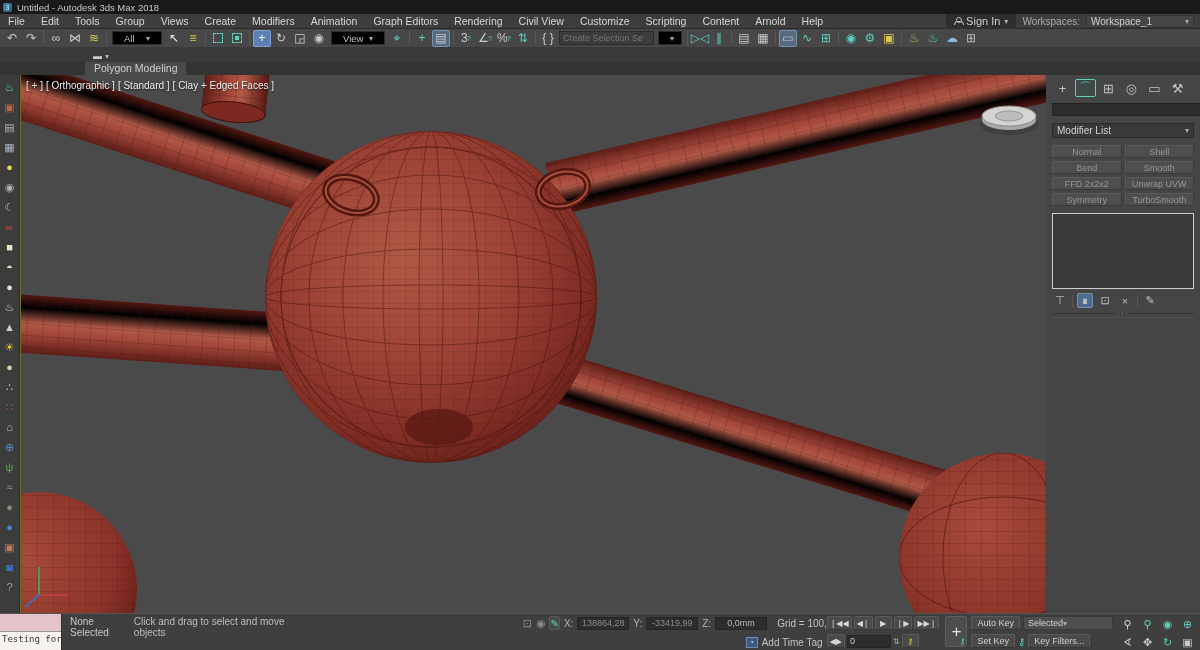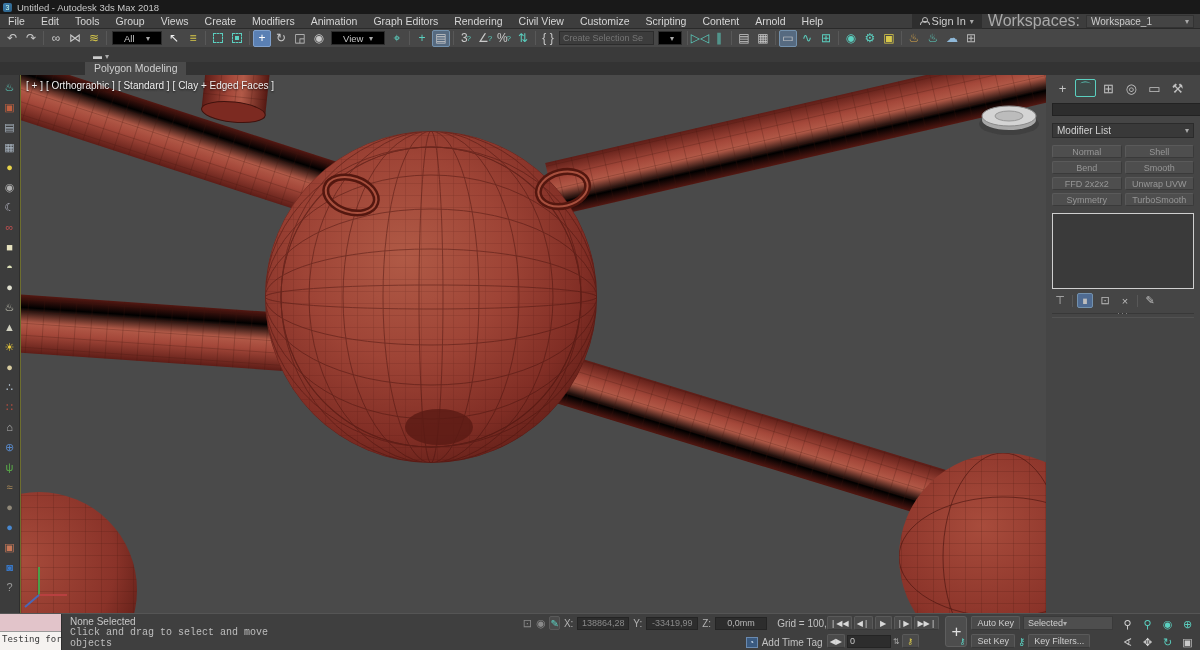--- a/index.html
+++ b/index.html
@@ -13,21 +13,21 @@
 
   
   .menubar { height:15px; background:#3d3d3d; display:flex; align-items:center; border-bottom:1px solid #2a2a2a; }
   .menu-item { padding:0 8px; font-size:10.5px; color:#d6d6d6; cursor:default; }
   .menubar-right { margin-left:auto; display:flex; align-items:center; gap:6px; padding-right:6px; }
   .signin { display:flex; align-items:center; gap:4px; background:#2e2e2e; height:15px; padding:0 8px; }
   .avatar { width:8px; height:8px; position:relative; }
   .avatar:before { content:""; position:absolute; top:0; left:2px; width:4px; height:4px; border:1px solid #bbb; border-radius:50%; }
   .avatar:after { content:""; position:absolute; bottom:0; left:0; width:8px; height:3px; border:1px solid #bbb; border-bottom:none; border-radius:4px 4px 0 0; }
   .caret { font-size:8px; color:#aaa; }
-  .ws-label { color:#a9a9a9; font-size:16px; }
+  .ws-label { color:#a9a9a9; font-size:10px; }
   .ws-dd { background:#444; border:1px solid #333; height:13px; width:108px; display:flex; align-items:center; justify-content:space-between; padding:0 4px; font-size:10px; color:#ccc; }
 
   
   .toolbar { height:19px; background:#474747; display:flex; align-items:center; padding-left:3px; gap:1px; border-bottom:1px solid #3a3a3a; }
   .tb-btn { width:18px; height:17px; display:flex; align-items:center; justify-content:center; font-size:12px; color:#c9c9c9; border:1px solid transparent; border-radius:2px; cursor:default; }
   .tb-btn.hl { background:#5a80b4; border-color:#7fa0cc; color:#fff; }
   .tb-btn.hl2 { background:#566a80; border-color:#7391ad; }
   .tb-sep { width:1px; height:14px; background:#353535; border-right:1px solid #585858; margin:0 2px; }
   .tb-dd { height:14px; background:#000000; border:1px solid #2c2c2c; display:flex; align-items:center; justify-content:space-between; padding:0 11px; font-size:9.5px; color:#c4c4c4; margin:0 2px; }
   .tb-input { height:14px; background:#3c3c3c; border:1px solid #2c2c2c; color:#bbb; font-size:9px; padding:0 3px; margin:0 1px; font-family:"Liberation Sans",sans-serif; }
@@ -71,23 +71,23 @@
   .stk-ic.hl { background:#4f6b92; border-color:#7391ad; }
   .stk-sep { width:1px; height:12px; background:#333; border-right:1px solid #585858; }
   .splitter { height:5px; margin:3px 6px; border-top:1px solid #383838; border-bottom:1px solid #525252; position:relative; }
   .splitter:after { content:"···"; position:absolute; left:50%; top:-6px; transform:translateX(-50%); color:#8a8a8a; font-size:9px; letter-spacing:1px; }
 
   
   .statusbar { height:37px; background:#3f3f3f; border-top:1px solid #555; display:flex; font-size:10px; }
   .listener { width:62px; display:flex; flex-direction:column; border-right:1px solid #2e2e2e; }
   .listener .pink { flex:1; background:#e2c4ca; border-bottom:1px solid #999; }
   .listener .white { flex:1; background:#f5f2f0; color:#3a3a3a; font-family:"DejaVu Sans Mono", monospace; font-size:9px; padding:2px 2px 0; white-space:nowrap; overflow:hidden; }
-  .status-texts { width:320px; padding:2px 8px; display:flex; flex-direction:column; justify-content:space-between; }
+  .status-texts { width:320px; padding:2px 8px; display:flex; flex-direction:row; justify-content:space-between; }
   .status-line { color:#c6c6c6; font-size:10px; }
-  .prompt-line { color:#bdbdbd; font-size:10px;font-family:Liberation Mono, monospace; }
+  .prompt-line { color:#bdbdbd; font-size:10px; }
   .coords-block { display:flex; flex-direction:column; justify-content:space-between; padding:2px 0; width:300px; }
   .coords-row { display:flex; align-items:center; gap:4px; }
   .dim-ic { color:#8a8a8a; font-size:11px; }
   .gizmo-btn { width:16px; height:14px; border:1px solid #5a5a5a; background:#4a4a4a; color:#5bd0c0; font-size:10px; text-align:center; line-height:13px; border-radius:2px; }
   .axis-label { color:#b2b2b2; }
   .axis-field { width:52px; height:13px; background:#2d2d2d; border:1px solid #242424; color:#8a8a8a; font-size:9px; text-align:center; padding:0 2px; font-family:"Liberation Sans",sans-serif; }
   .axis-field.z { color:#b8b8b8; }
   .grid-label { color:#c2c2c2; margin-left:6px; white-space:nowrap; }
   .timetag-row { display:flex; align-items:center; gap:4px; justify-content:flex-end; }
   .tag-ic { width:12px; height:11px; background:#3a5a80; border:1px solid #6a8ab0; color:#cde; font-size:8px; text-align:center; line-height:10px; }

